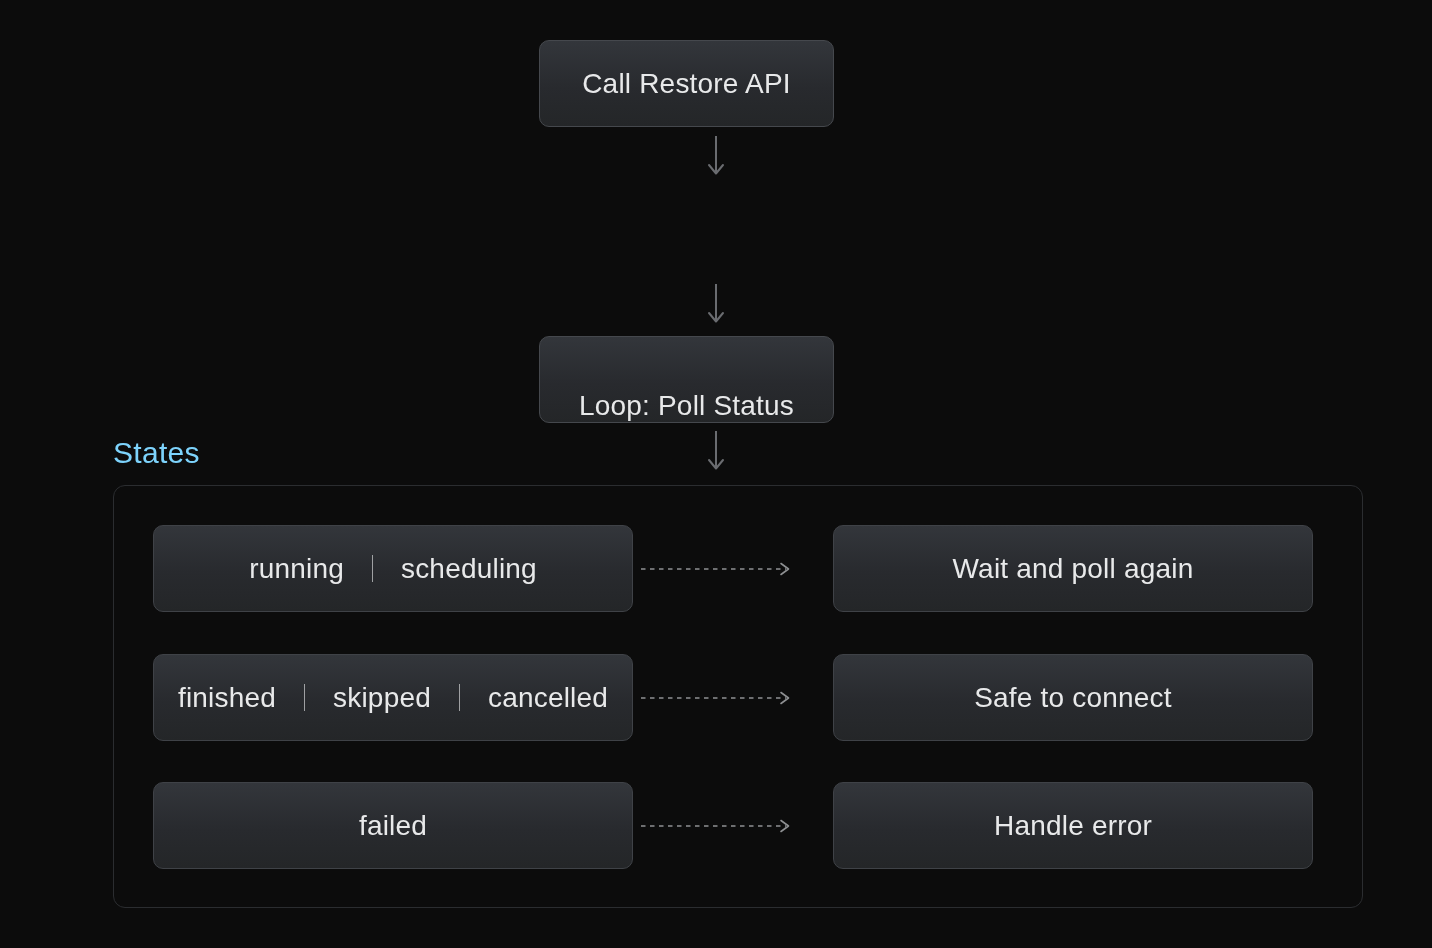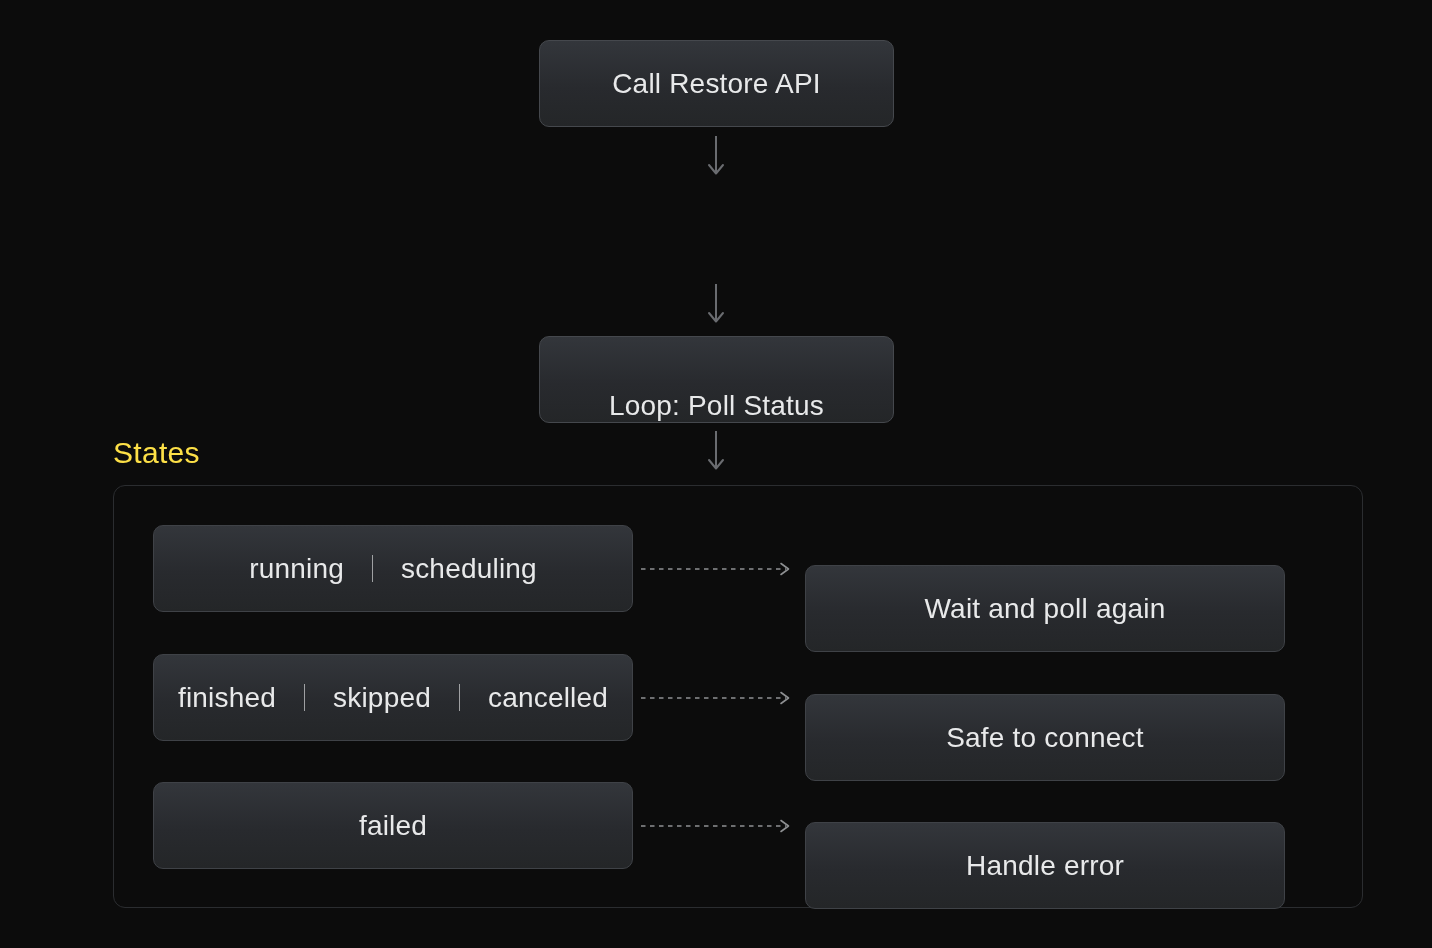--- a/index.html
+++ b/index.html
@@ -23,37 +23,37 @@
     display: flex;
     align-items: center;
     justify-content: center;
     color: #e8e9ea;
     font-size: 28px;
     font-weight: 400;
     letter-spacing: 0.2px;
   }
 
   
-  .flow-node { left: 539px; width: 355px; height: 87px; }
+  .flow-node { left: 539px; width: 295px; height: 87px; }
   .flow-node-1 { top: 40px; }
   .flow-node-2 { top: 188px; }
   .flow-node-3 { top: 336px; align-items: flex-end; }
 
   .varrow { position: absolute; left: 706px; width: 20px; height: 46px; }
   .varrow-1 { top: 135px; }
   .varrow-2 { top: 283px; }
   .varrow-3 { top: 430px; }
 
   
   .states-label {
     position: absolute;
     left: 113px;
     top: 436px;
     font-size: 30px;
-    color: #fde047;
+    color: #7dd3fc;
     letter-spacing: 0.3px;
   }
 
   .states-container {
     position: absolute;
     left: 113px;
     top: 485px;
     width: 1250px;
     height: 423px;
     border: 1px solid #2b2d30;
@@ -73,26 +73,25 @@
 
   .state-node {
     left: 0;
     top: 0;
     width: 480px;
     height: 87px;
     gap: 28px;
     border-color: #3f4247;
   }
   .result-node {
-    left: 652px;
+    left: 680px;
     top: 0;
     width: 480px;
     height: 87px;
     border-color: #3f4247;
-    margin-top: 40px;
   }
 
   .sep {
     display: inline-block;
     width: 1px;
     height: 27px;
     background: #b4b5b7;
     opacity: 0.85;
   }
 

